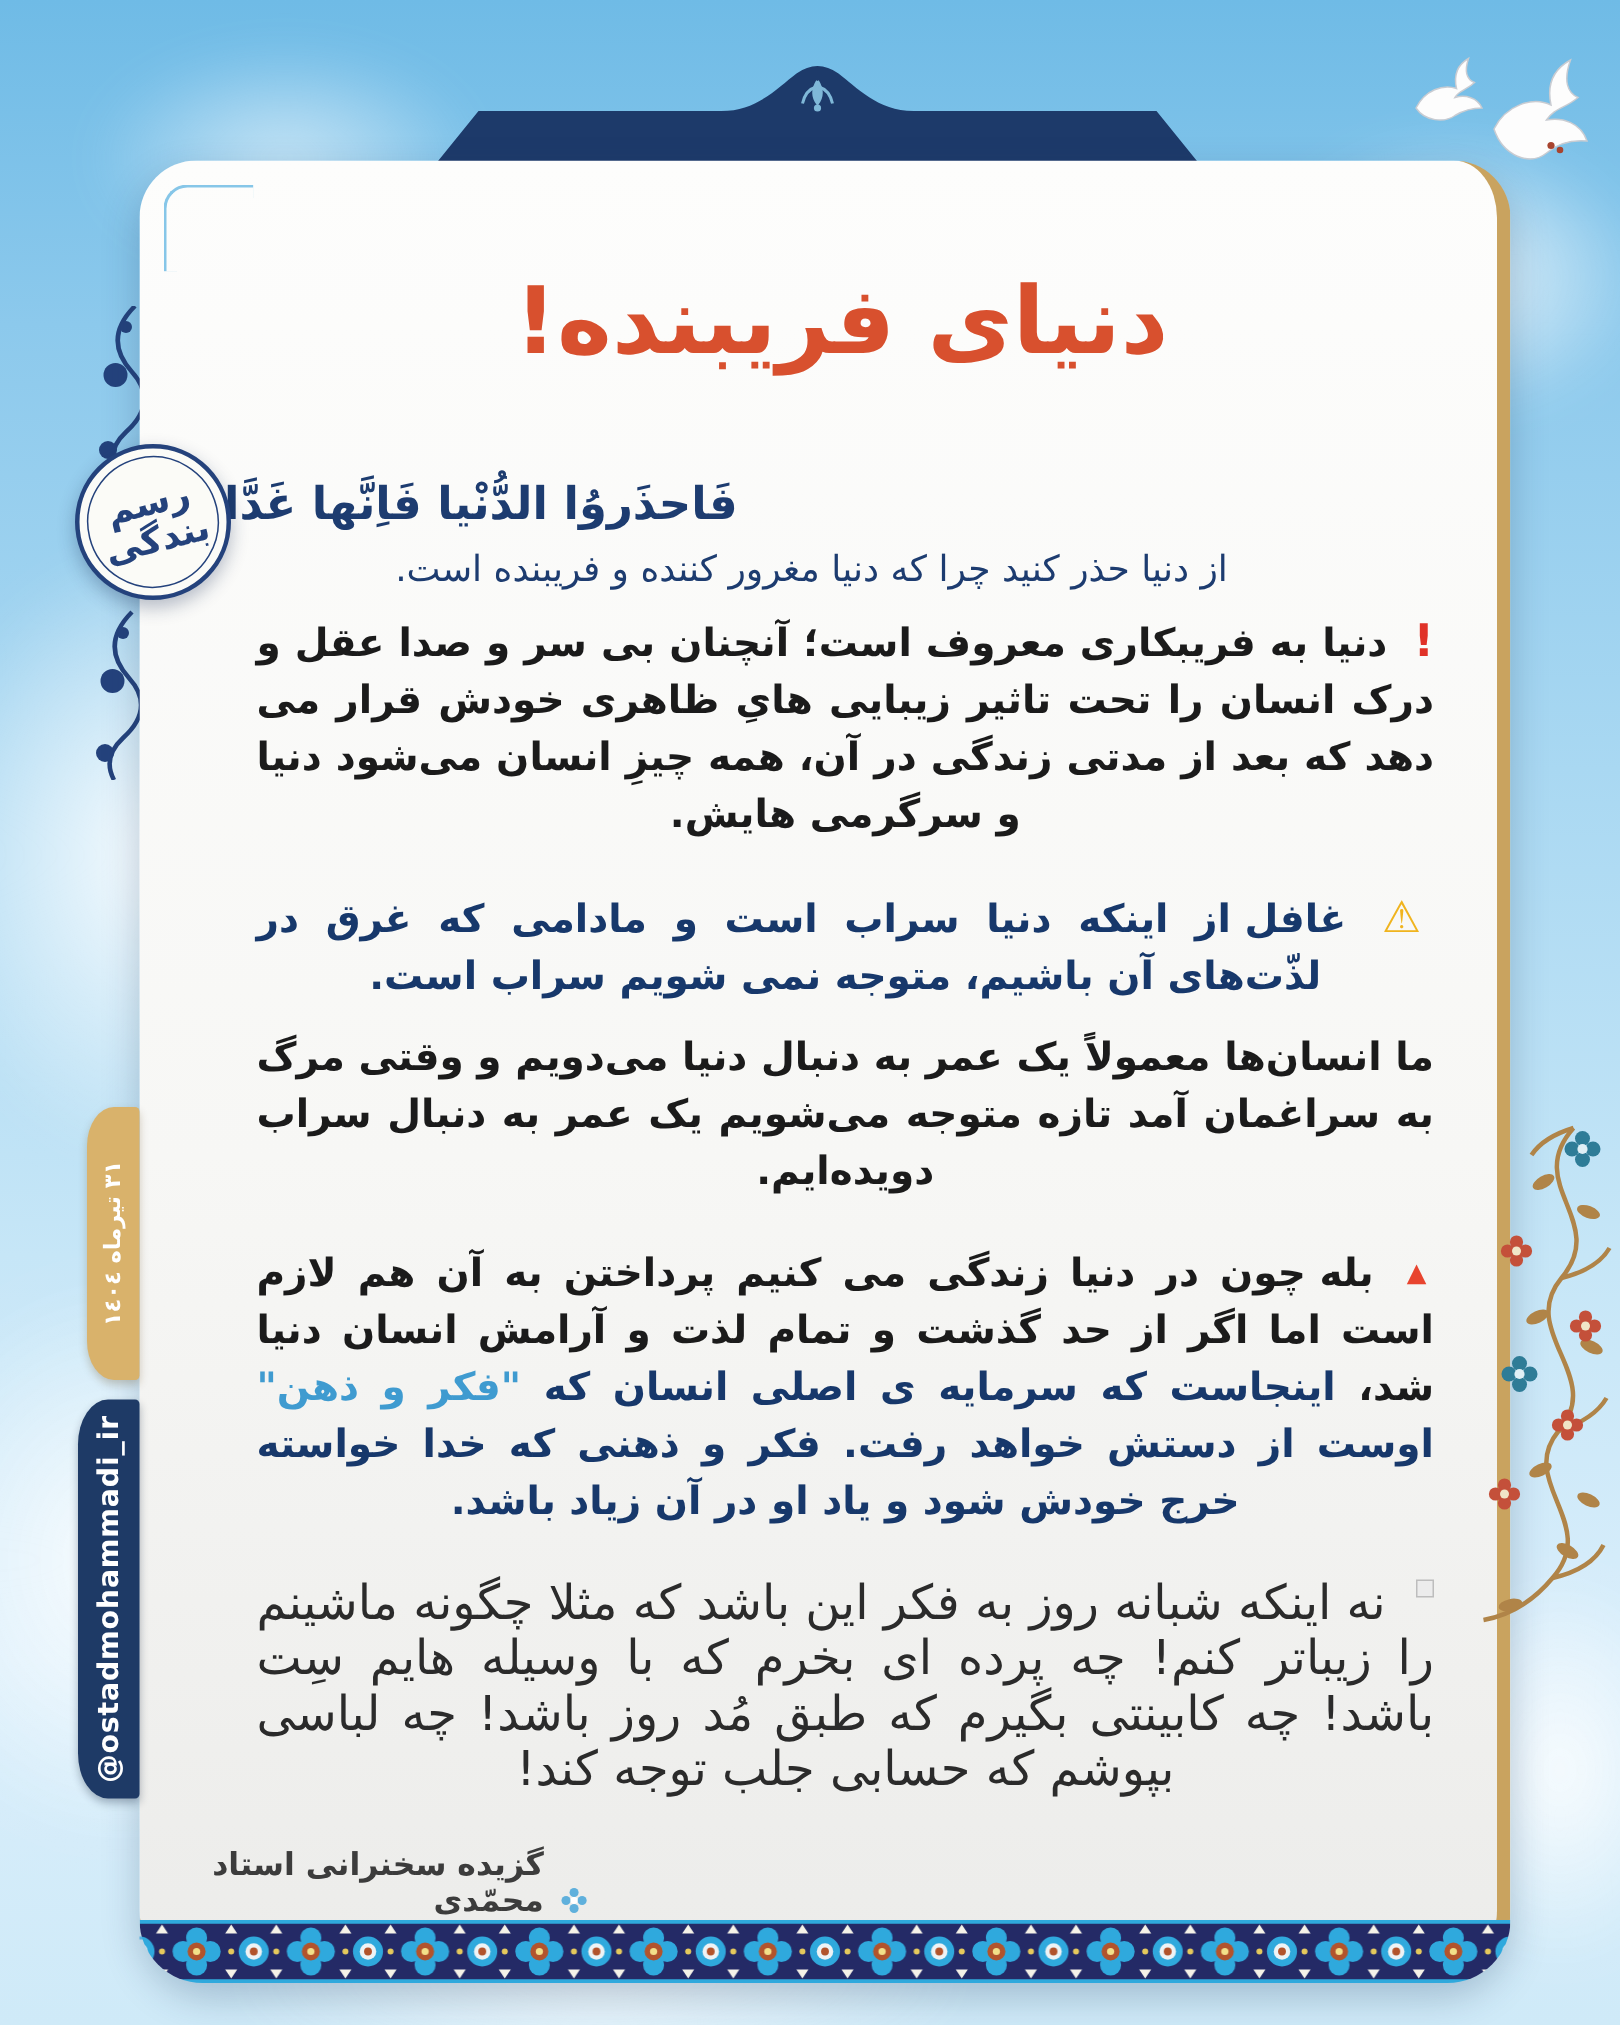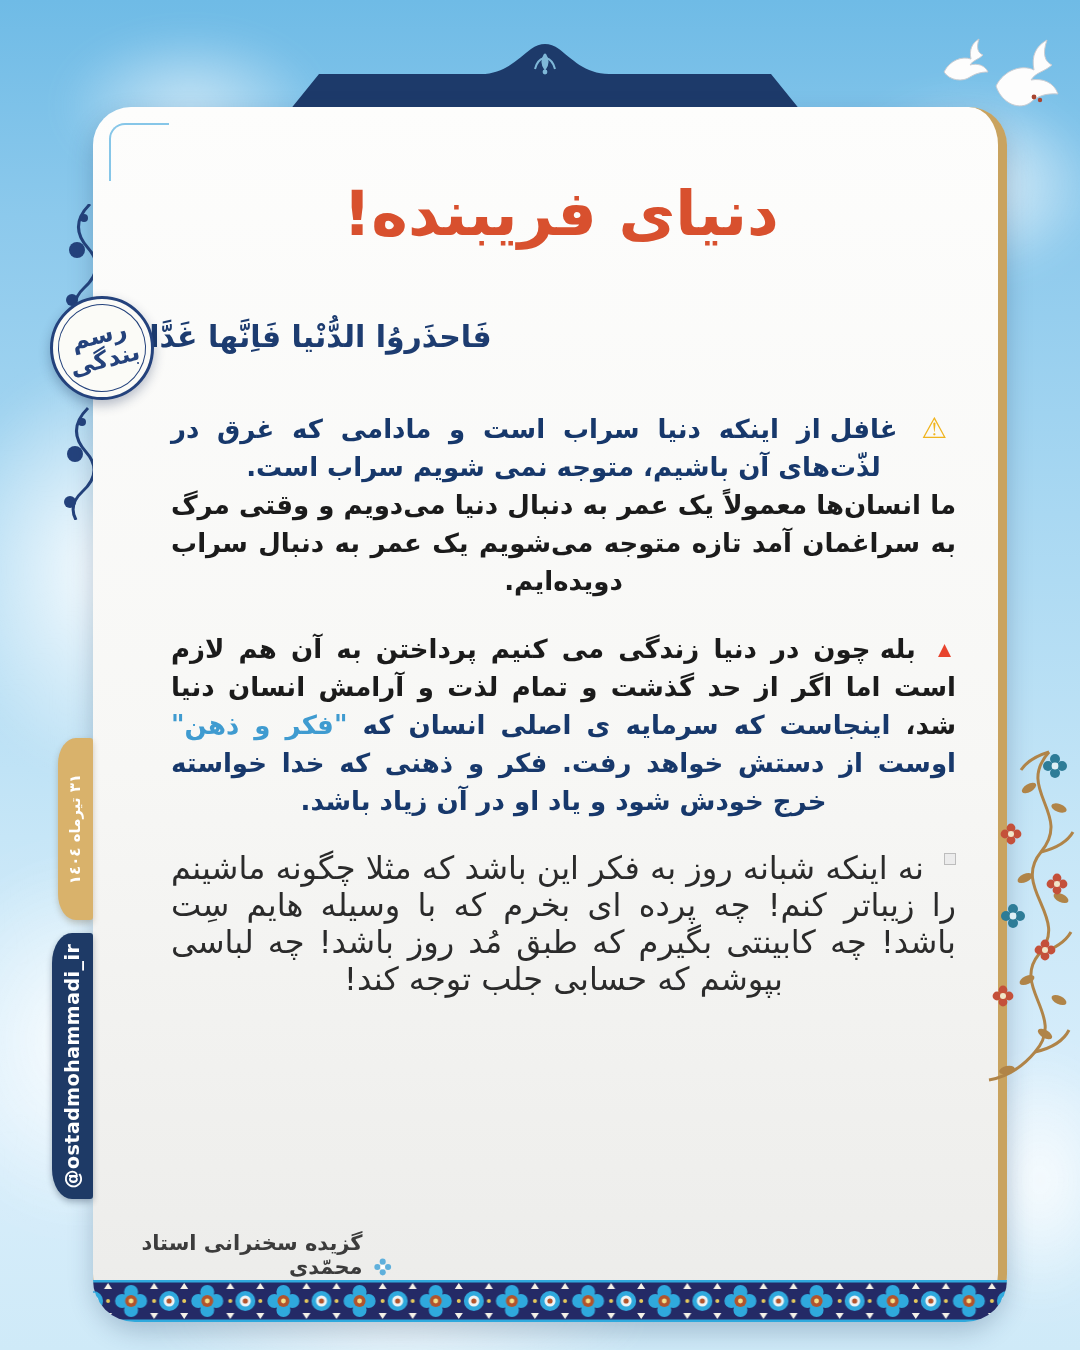--- a/index.html
+++ b/index.html
@@ -38,21 +38,21 @@
     vertical-align:middle;transform:translateY(-4px);font-weight:bold;}
   .arabic{position:absolute;left:0;right:9px;top:212px;text-align:left;direction:rtl;
     font-size:30px;font-weight:bold;color:#1d3c70;}
   .foot-note{font-size:14px;vertical-align:super;color:#1d3c70;}
   .transl{position:absolute;left:0;right:9px;top:258px;text-align:center;direction:rtl;
     font-size:24px;color:#1d3c70;}
 
   .text-col{position:absolute;top:302px;left:78px;right:42px;direction:rtl;}
   .p{font-size:26px;line-height:38px;text-align:justify;text-align-last:center;
      color:#1b1b1b;font-weight:bold;margin:0 0 30px;}
-  .p-lead{margin-bottom:0;color:#17386b;}
+  .p-lead{margin-bottom:16px;color:#17386b;}
   .p-light{font-weight:normal;color:#2b2b2b;font-size:32px;line-height:37px;margin-bottom:0;}
   .navy{color:#17386b;}
   .hl{color:#3f9bd0;}
   .m-red{color:#e03228;font-size:30px;font-weight:bold;padding-left:8px;}
   .m-warn{color:#f0b41e;font-size:29px;padding-left:6px;}
   .m-tri{color:#e8442e;font-size:17px;padding-left:8px;vertical-align:3px;}
   .m-sq{display:inline-block;width:10px;height:10px;background:#ececec;border:1px solid #bdbdbd;
         margin-left:10px;vertical-align:14px;}
 
   .footer-cap{position:absolute;left:0;top:1124px;width:300px;direction:rtl;
@@ -136,22 +136,27 @@
 
   <div class="card">
     <div class="bracket"></div>
 
     <h1 class="title">دنیای فریبنده!</h1>
 
 
     <div class="arabic">
       <span>فَاحذَروُا الدُّنْیا فَاِنَّها غَدَّارَةٌ</span><span class="foot-note">(۱)</span>
     </div>
+    <div class="transl">از دنیا حذر کنید چرا که دنیا مغرور کننده و فریبنده است.</div>
 
     <div class="text-col">
+      <p class="p">
+        <span class="m-red">!</span>
+        <span>دنیا به فریبکاری معروف است؛ آنچنان بی سر و صدا عقل و درک انسان را تحت تاثیر زیبایی هایِ ظاهری خودش قرار می دهد که بعد از مدتی زندگی در آن، همه چیزِ انسان می‌شود دنیا و سرگرمی هایش.</span>
+      </p>
 
       <p class="p p-lead">
         <span class="m-warn">⚠</span>
         <span>غافل از اینکه دنیا سراب است و مادامی که غرق در لذّت‌های آن باشیم، متوجه نمی شویم سراب است.</span>
       </p>
       <p class="p">ما انسان‌ها معمولاً یک عمر به دنبال دنیا می‌دویم و وقتی مرگ به سراغمان آمد تازه متوجه می‌شویم یک عمر به دنبال سراب دویده‌ایم.</p>
 
       <p class="p">
         <span class="m-tri">▲</span>
         <span>بله چون در دنیا زندگی می کنیم پرداختن به آن هم لازم است اما اگر از حد گذشت و تمام لذت و آرامش انسان دنیا شد، </span><span class="navy">اینجاست که سرمایه ی اصلی انسان که </span><span class="hl">"فکر و ذهن"</span><span class="navy"> اوست از دستش خواهد رفت. فکر و ذهنی که خدا خواسته خرج خودش شود و یاد او در آن زیاد باشد.</span>

